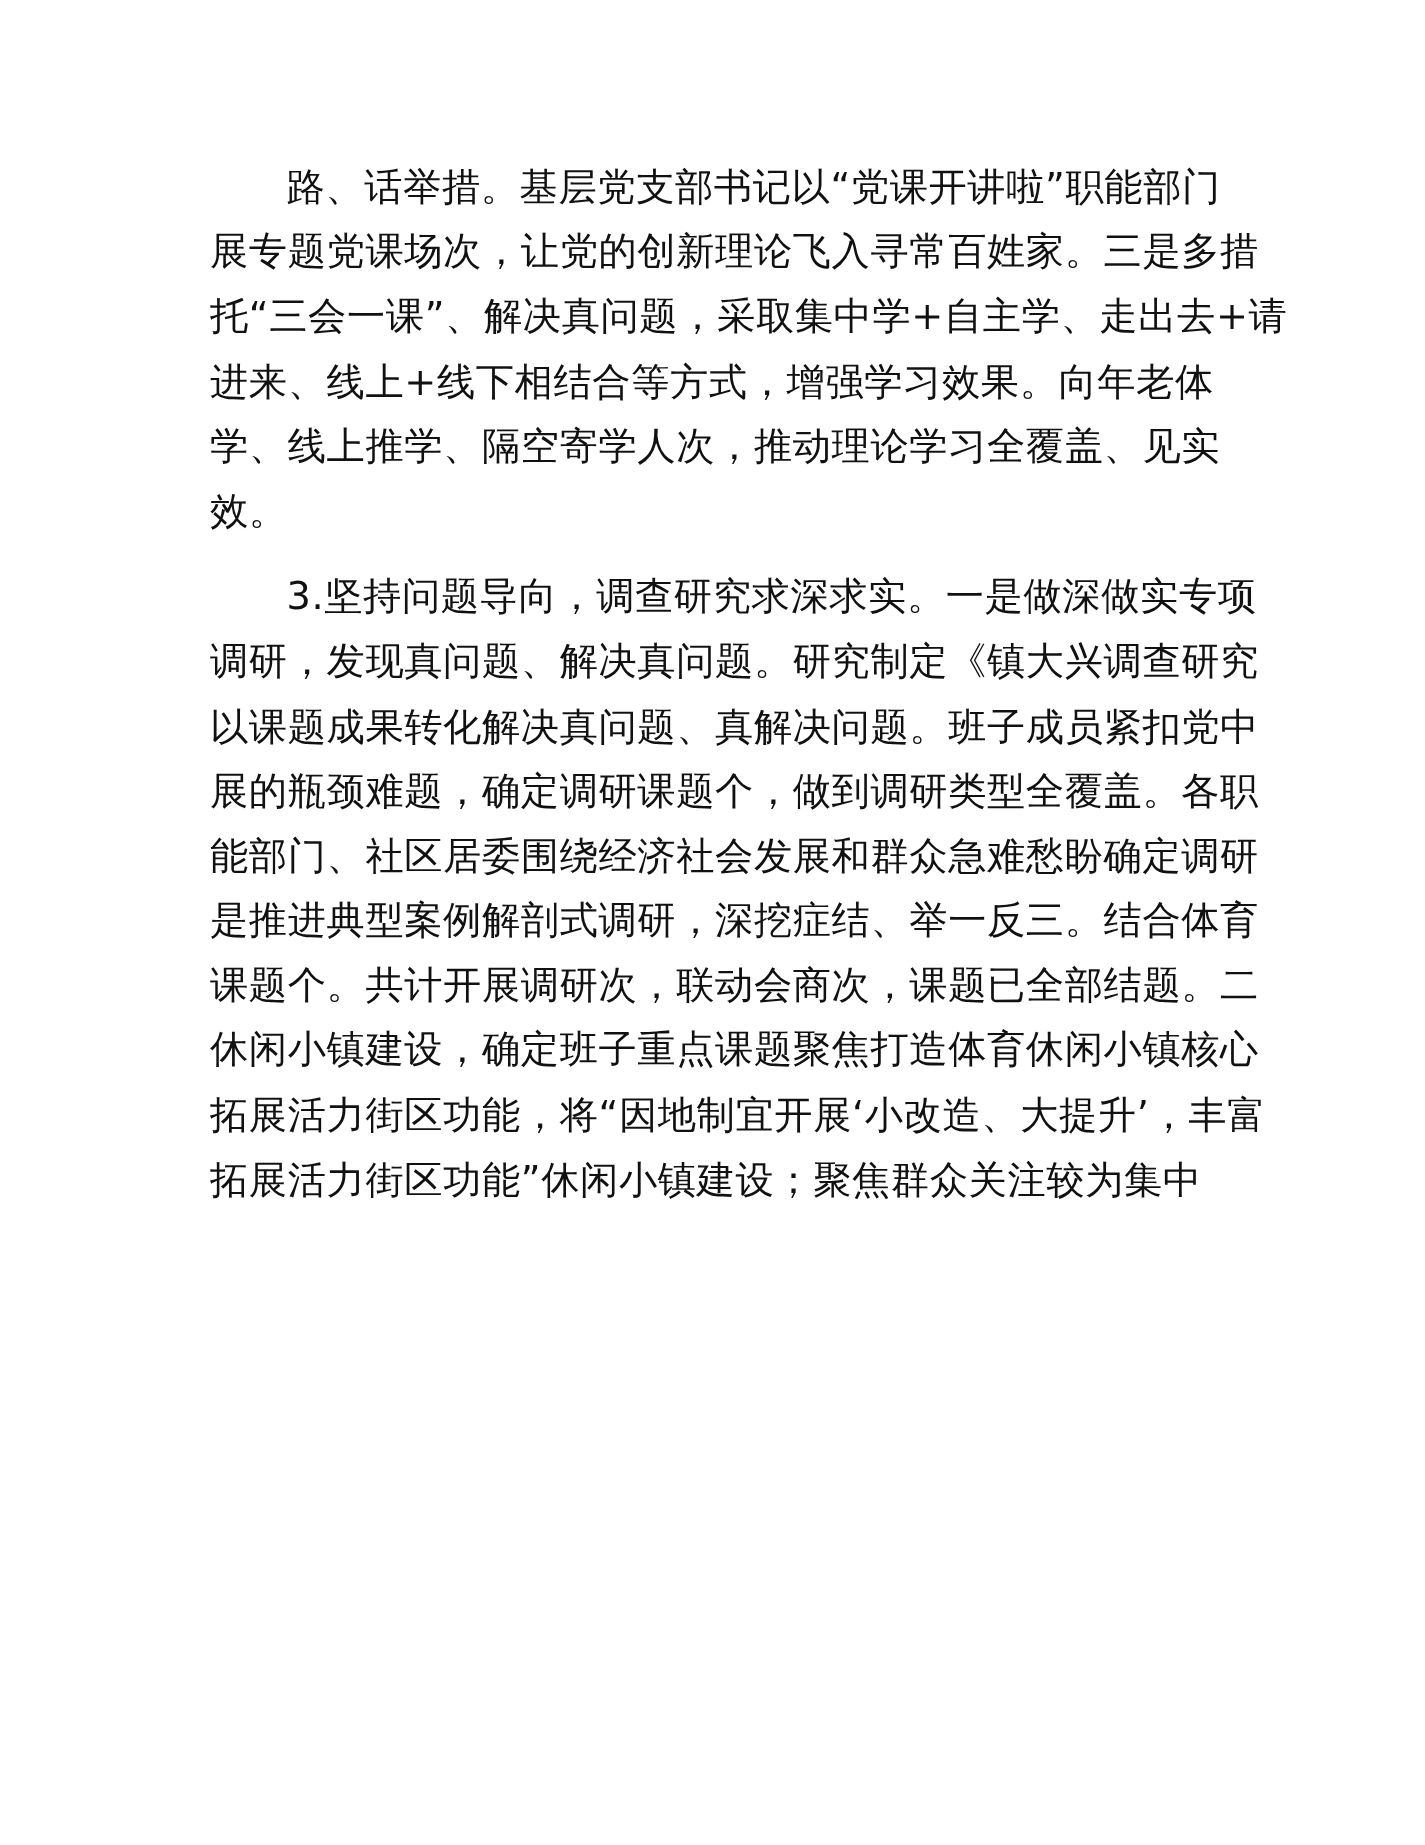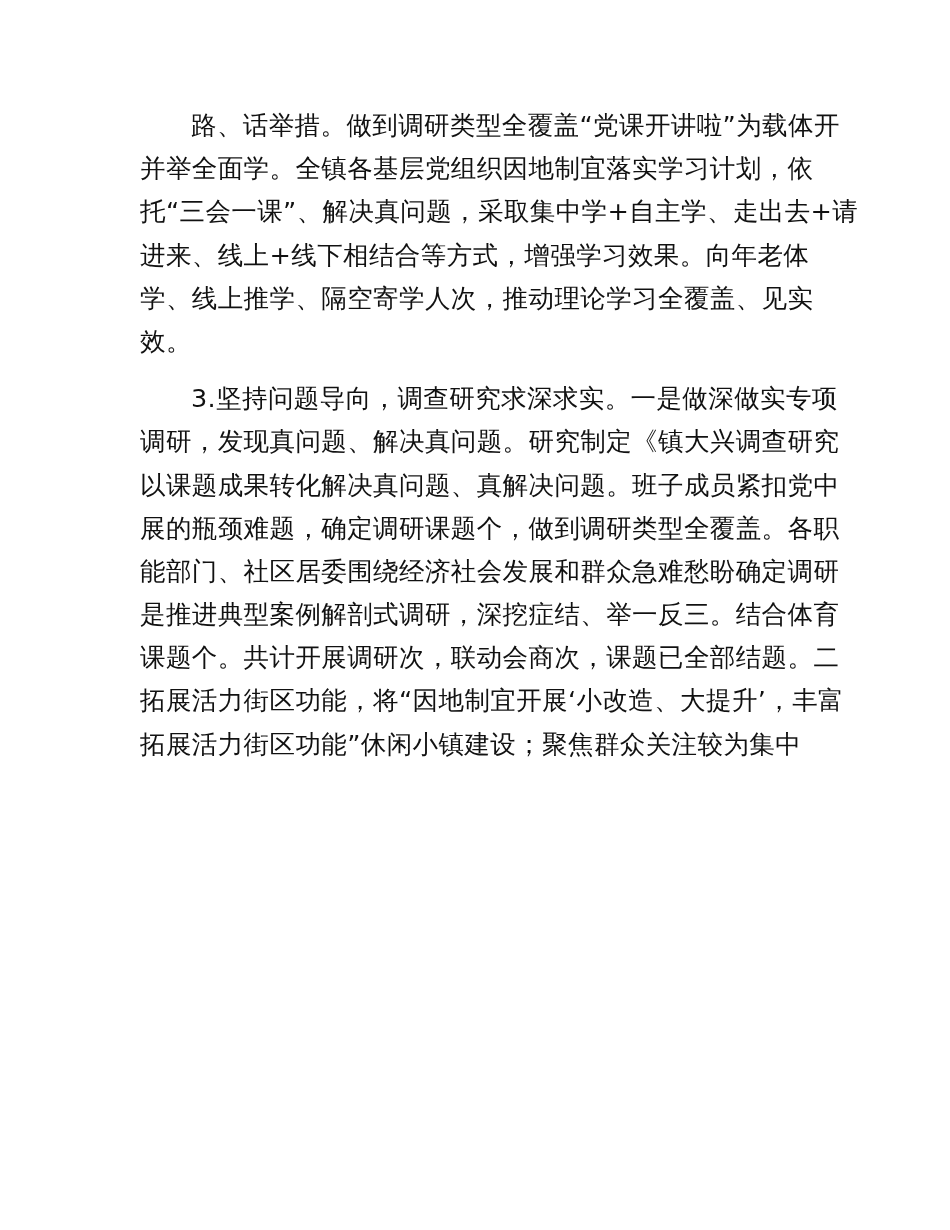--- a/index.html
+++ b/index.html
@@ -12,32 +12,33 @@
     }
     .line { white-space: nowrap; height: 43.2px; overflow: visible; }
     .indent { padding-left: 51px; }
     .gap { height: 14px; }
   </style>
 </head>
 <body>
 
 <div class="page">
   <div>
-    <div class="line indent">路、话举措。做到调研类型全覆盖“党课开讲啦”为载体开</div>
-    <div class="line">并举全面学。全镇各基层党组织因地制宜落实学习计划，依</div>
+    <div class="line indent">路、话举措。基层党支部书记以“党课开讲啦”职能部门</div>
+    <div class="line">展专题党课场次，让党的创新理论飞入寻常百姓家。三是多措</div>
     <div class="line">托“三会一课”、解决真问题，采取集中学+自主学、走出去+请</div>
     <div class="line">进来、线上+线下相结合等方式，增强学习效果。向年老体</div>
     <div class="line">学、线上推学、隔空寄学人次，推动理论学习全覆盖、见实</div>
     <div class="line">效。</div>
   </div>
   <div class="gap"></div>
   <div>
     <div class="line indent">3.坚持问题导向，调查研究求深求实。一是做深做实专项</div>
     <div class="line">调研，发现真问题、解决真问题。研究制定《镇大兴调查研究</div>
     <div class="line">以课题成果转化解决真问题、真解决问题。班子成员紧扣党中</div>
     <div class="line">展的瓶颈难题，确定调研课题个，做到调研类型全覆盖。各职</div>
     <div class="line">能部门、社区居委围绕经济社会发展和群众急难愁盼确定调研</div>
     <div class="line">是推进典型案例解剖式调研，深挖症结、举一反三。结合体育</div>
     <div class="line">课题个。共计开展调研次，联动会商次，课题已全部结题。二</div>
+    <div class="line">休闲小镇建设，确定班子重点课题聚焦打造体育休闲小镇核心</div>
     <div class="line">拓展活力街区功能，将“因地制宜开展‘小改造、大提升’，丰富</div>
     <div class="line">拓展活力街区功能”休闲小镇建设；聚焦群众关注较为集中</div>
   </div>
 </div>
 
 </body></html>

